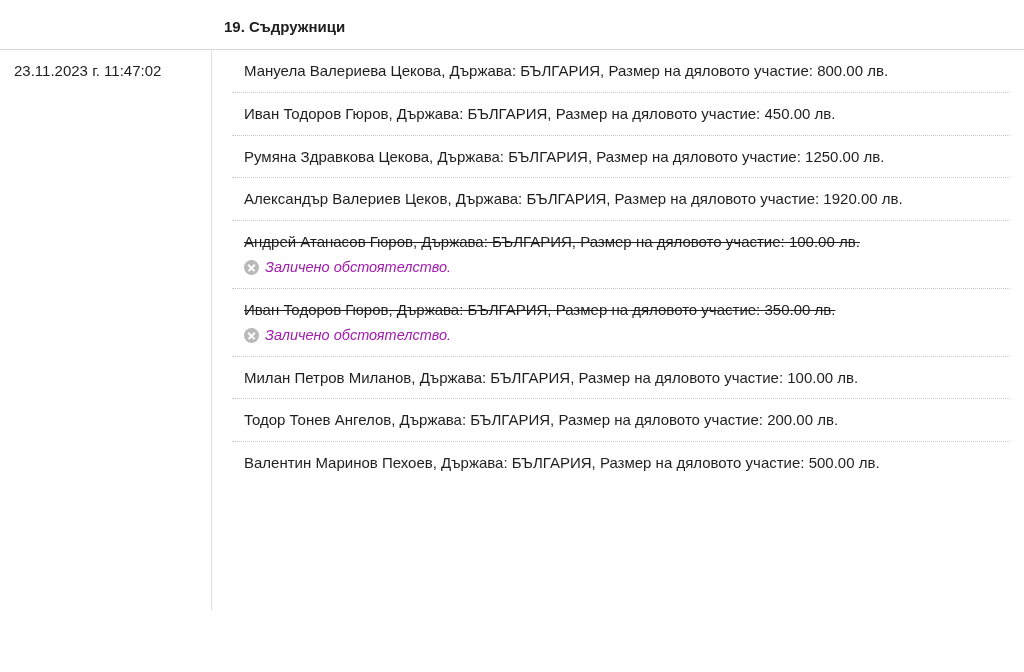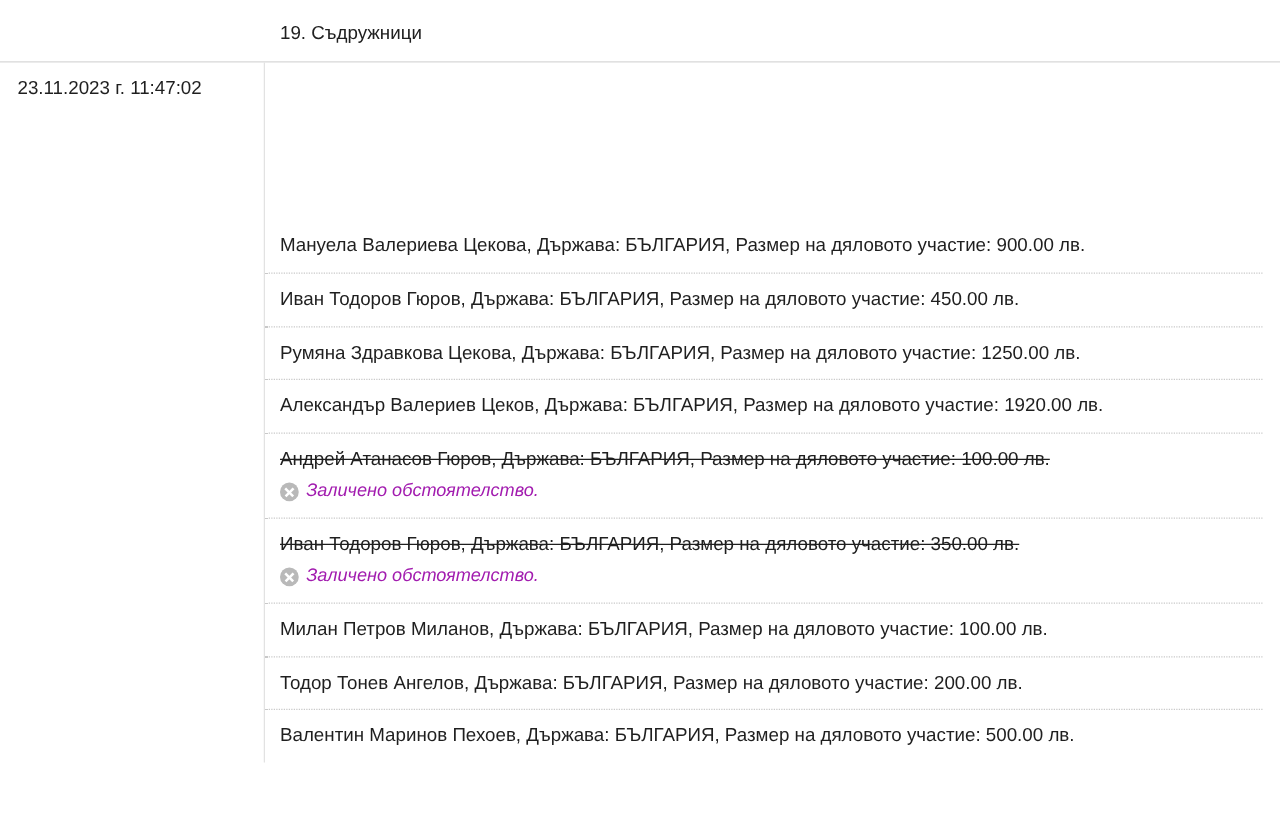--- a/index.html
+++ b/index.html
@@ -28,29 +28,30 @@
     padding: 17px 0 14px 0;
     border-bottom: 1px solid #d8d8d8;
   }
   .gutter {
     flex: 0 0 212px;
     box-sizing: border-box;
     padding-left: 14px;
     padding-right: 8px;
   }
   .section-title {
-    font-weight: normal;
+    font-weight: bold;
     font-size: 15px;
     color: #202020;
     padding-left: 12px;
   }
   
   .body-row {
     display: flex;
-    align-items: flex-end;
+    align-items: flex-start;
+    gap: 20px;
   }
   .timestamp-col {
     flex: 0 0 212px;
     box-sizing: border-box;
     padding: 12px 8px 0 14px;
     font-size: 15px;
     color: #1f1f1f;
     border-right: 1px solid #e2e2e2;
     min-height: 560px;
   }
@@ -121,21 +122,21 @@
     <div class="section-title">19. Съдружници</div>
   </div>
 
   <div class="body-row">
     <div class="timestamp-col">
       <span>23.11.2023 г. 11:47:02</span>
     </div>
     <div class="items-col">
 
     <div class="item">
-          <div class="item-text">Мануела Валериева Цекова, Държава: БЪЛГАРИЯ, Размер на дяловото участие: 900.00 лв.</div>
+          <div class="item-text">Мануела Валериева Цекова, Държава: БЪЛГАРИЯ, Размер на дяловото участие: 800.00 лв.</div>
         </div>
         <div class="item">
           <div class="item-text">Иван Тодоров Гюров, Държава: БЪЛГАРИЯ, Размер на дяловото участие: 450.00 лв.</div>
         </div>
         <div class="item">
           <div class="item-text">Румяна Здравкова Цекова, Държава: БЪЛГАРИЯ, Размер на дяловото участие: 1250.00 лв.</div>
         </div>
         <div class="item">
           <div class="item-text">Александър Валериев Цеков, Държава: БЪЛГАРИЯ, Размер на дяловото участие: 1920.00 лв.</div>
         </div>

